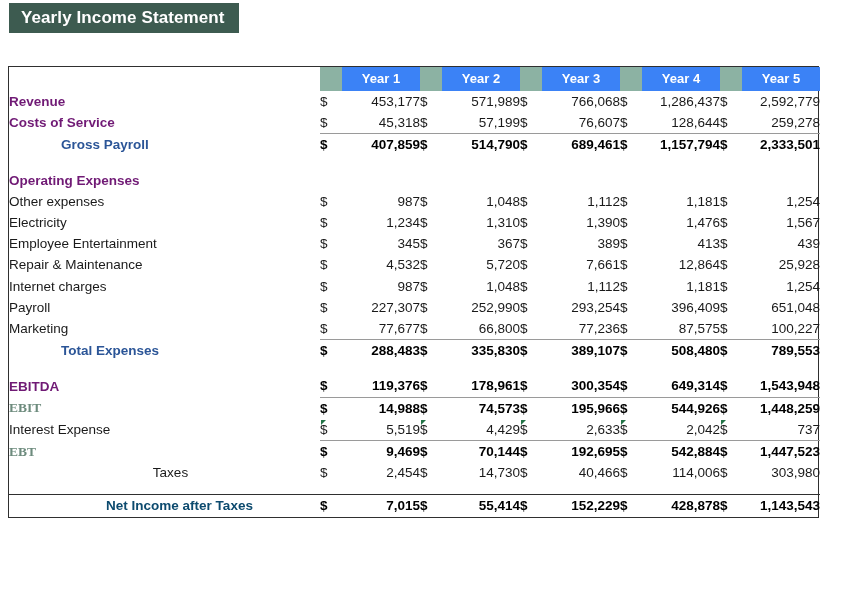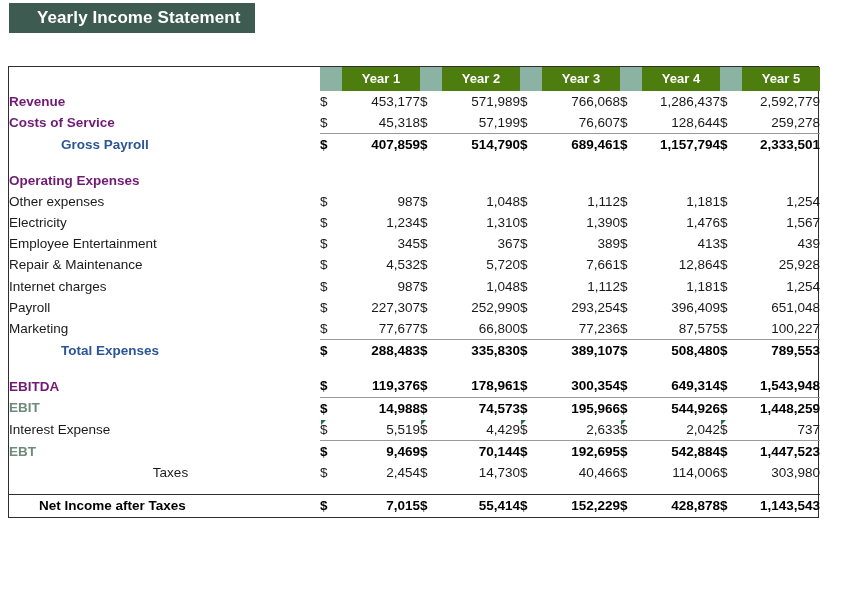--- a/index.html
+++ b/index.html
@@ -9,21 +9,21 @@
     font-family:"Liberation Sans", sans-serif;
     -webkit-font-smoothing:antialiased;
     overflow:hidden;
   }
   .sheet{position:relative;width:850px;height:602px;}
 
   
   .title-banner{
     position:absolute;left:9px;top:3px;
     height:30px;
-    padding:0 14px 0 28px;
+    padding:0 14px 0 12px;
     display:flex;align-items:center;
     background:#3d5b50;
   }
   .title-banner .title-text{
     color:#ffffff;
     font-size:17px;
     font-weight:bold;
     letter-spacing:.1px;
     white-space:nowrap;
   }
@@ -51,43 +51,43 @@
     padding:0;
     height:21.2px;
     line-height:21.2px;
     vertical-align:middle;
     overflow:hidden;
     white-space:nowrap;
   }
 
   
   tr.head th{
-    background:#4d7c0f;
+    background:#3b82f6;
     color:#ffffff;
     font-size:13px;
     font-weight:bold;
     height:24px;
     line-height:24px;
     text-align:center;
   }
   tr.head th.h-blank{background:#ffffff;}
   tr.head th.h-cur{background:#8cb2a3;}
 
   
   td.label{
     padding-left:7px;
     text-align:left;
     font-size:13.5px;
   }
   td.label.sec{color:#701a75;font-weight:bold;margin-left:20px;}
   td.label.sub{color:#2b5597;font-weight:bold;padding-left:52px;}
   td.label.plain{color:#1a1a1a;font-weight:normal;}
   td.label.indent1{padding-left:12px;text-align:center;}
-  td.label.green{color:#6d8b7d;font-weight:bold;}
-  td.label.netinc{color:#000000;font-weight:bold;padding-left:30px;}
+  td.label.green{color:#6d8b7d;font-weight:bold;font-family:Liberation Serif, serif;}
+  td.label.netinc{color:#0c4a6e;font-weight:bold;padding-left:30px;text-align:center;}
 
   
   td.cur{
     text-align:left;
     padding-left:2px;
     font-size:13.5px;
     color:#1a1a1a;
     position:relative;
   }
   td.num{

